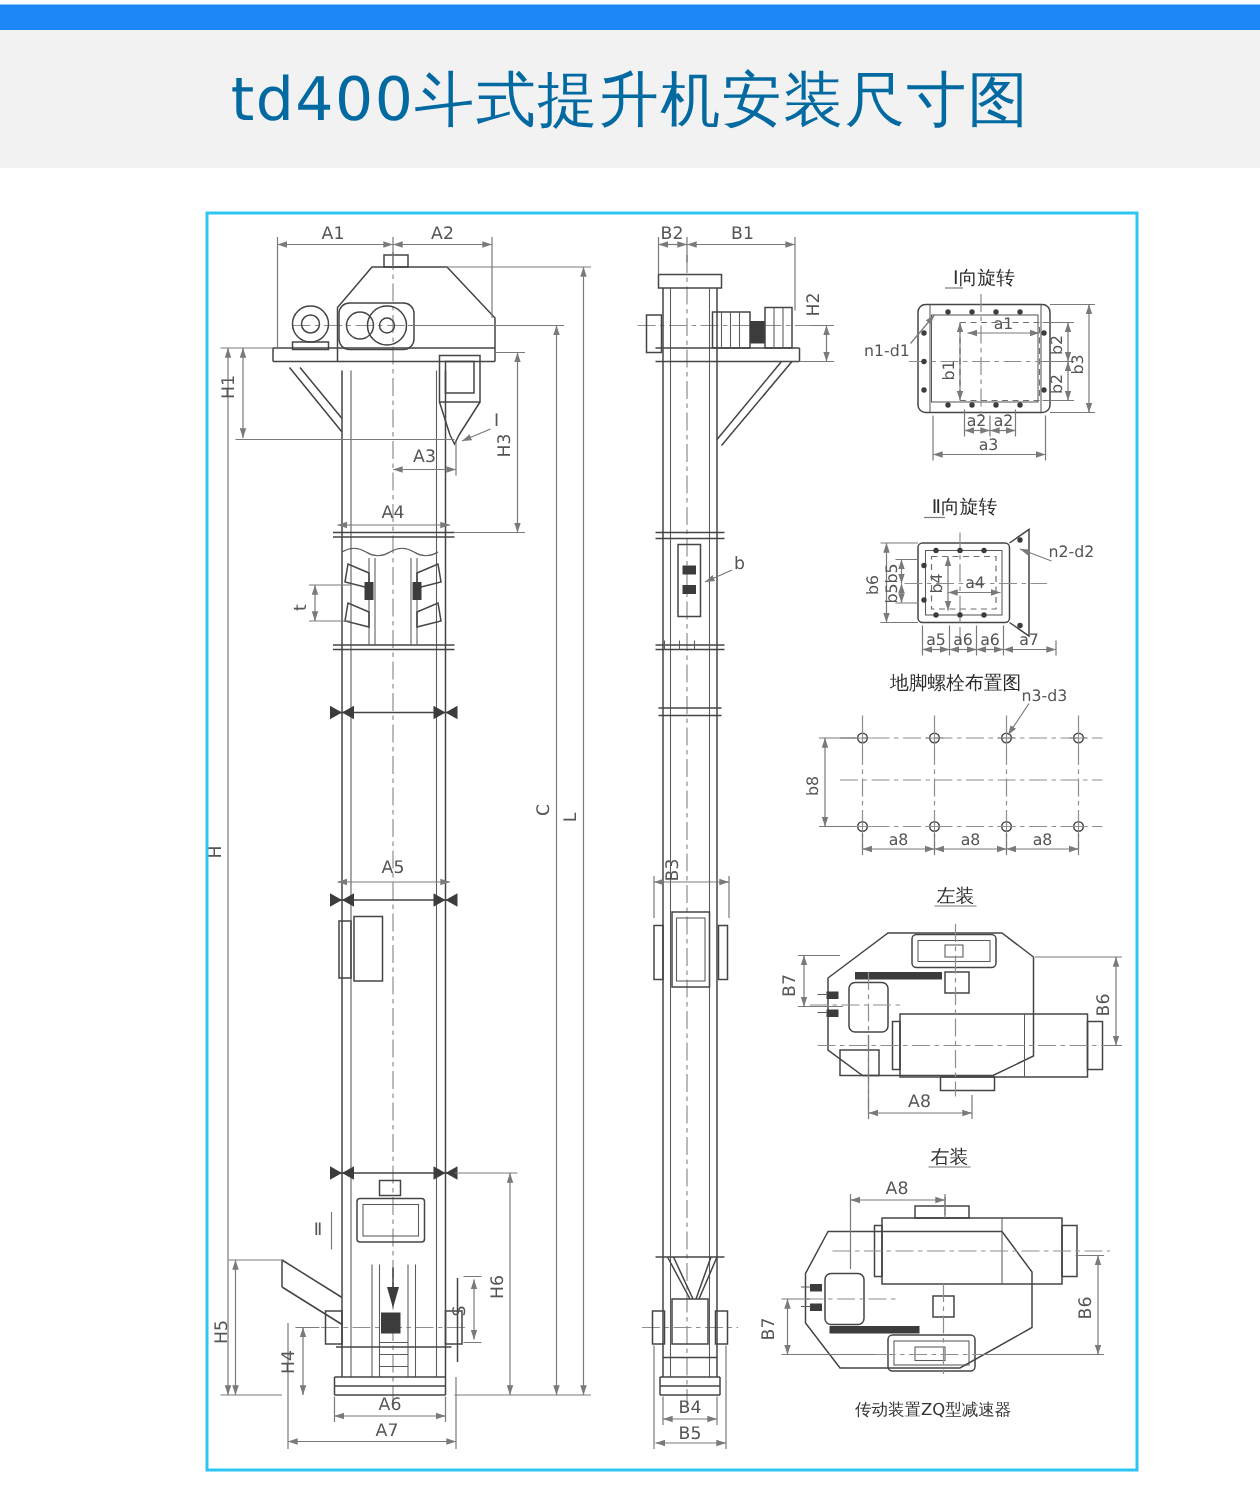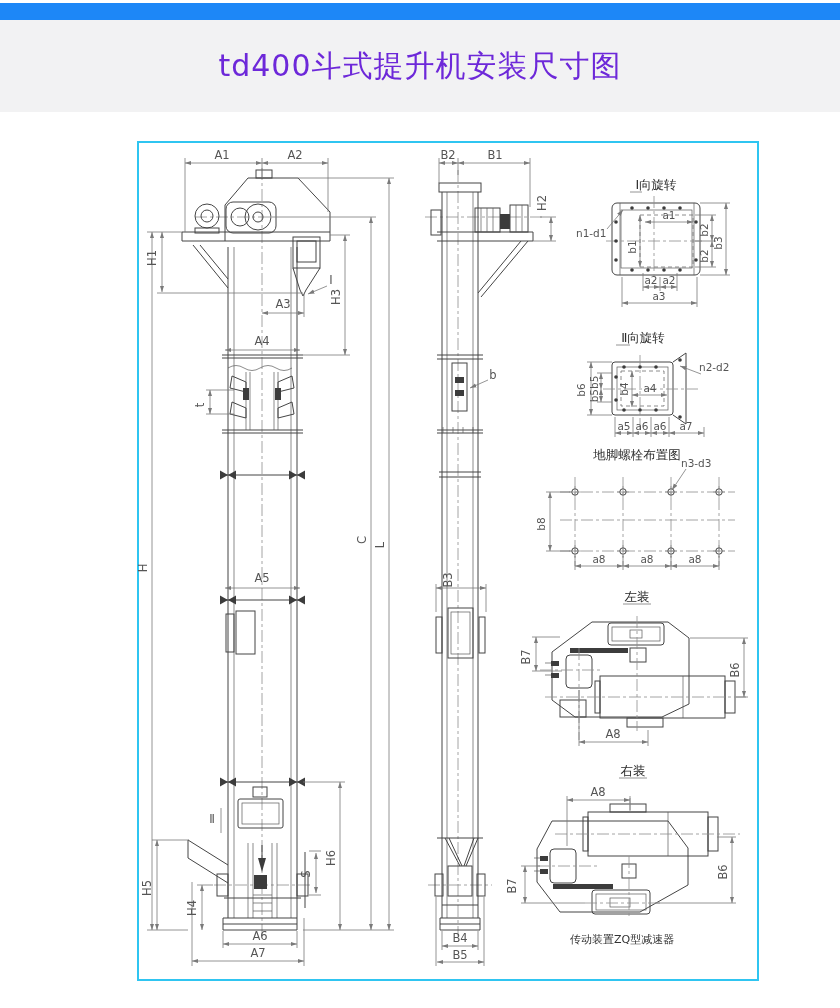--- a/index.html
+++ b/index.html
@@ -1,21 +1,21 @@
 <!DOCTYPE html>
 <html><head>
 <meta charset="utf-8">
 <style>
   html,body{margin:0;padding:0;}
   body{width:840px;height:1008px;background:#ffffff;position:relative;overflow:hidden;
        font-family:"DejaVu Sans","Liberation Sans",sans-serif;}
   .topbar{position:absolute;top:3px;left:0;width:840px;height:17px;background:#1d87f7;}
   .titleband{position:absolute;top:20px;left:0;width:840px;height:92px;background:#f2f2f3;
              display:flex;align-items:center;justify-content:center;}
-  .pagetitle{font-size:30px;color:#6d28d9;letter-spacing:1px;text-align:right;}
+  .pagetitle{font-size:40px;color:#0369a1;letter-spacing:1px;text-align:right;}
   svg{position:absolute;top:0;left:0;}
   .obj{stroke:#454545;stroke-width:1;fill:none;}
   .objthin{stroke:#5a5a5a;stroke-width:.7;fill:none;}
   .solid{fill:#3c3c3c;stroke:none;}
   .cl{stroke:#8e8e8e;stroke-width:.8;fill:none;stroke-dasharray:12 3 3 3;}
   .dash{stroke:#6f6f6f;stroke-width:.8;fill:none;stroke-dasharray:4 3;}
   .dim{stroke:#7a7a7a;stroke-width:.8;fill:none;}
   .dimline{stroke:#7a7a7a;stroke-width:.8;fill:none;marker-start:url(#ar);marker-end:url(#ar);}
   .leader{stroke:#7a7a7a;stroke-width:.8;fill:none;marker-end:url(#ar);}
   text{fill:#555;font-size:11.5px;font-family:"DejaVu Sans","Liberation Sans",sans-serif;}

